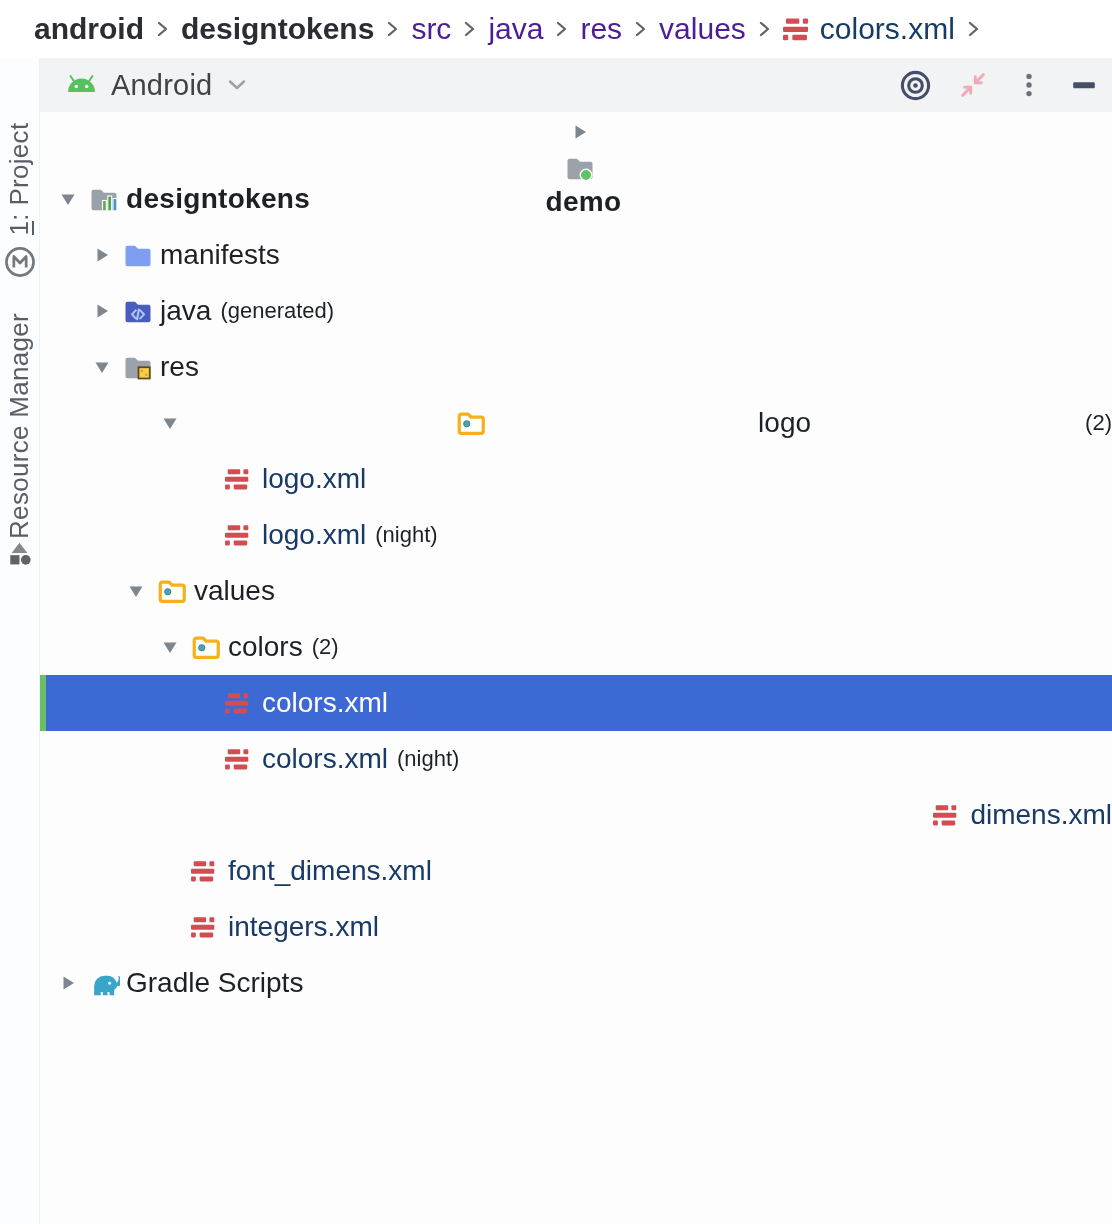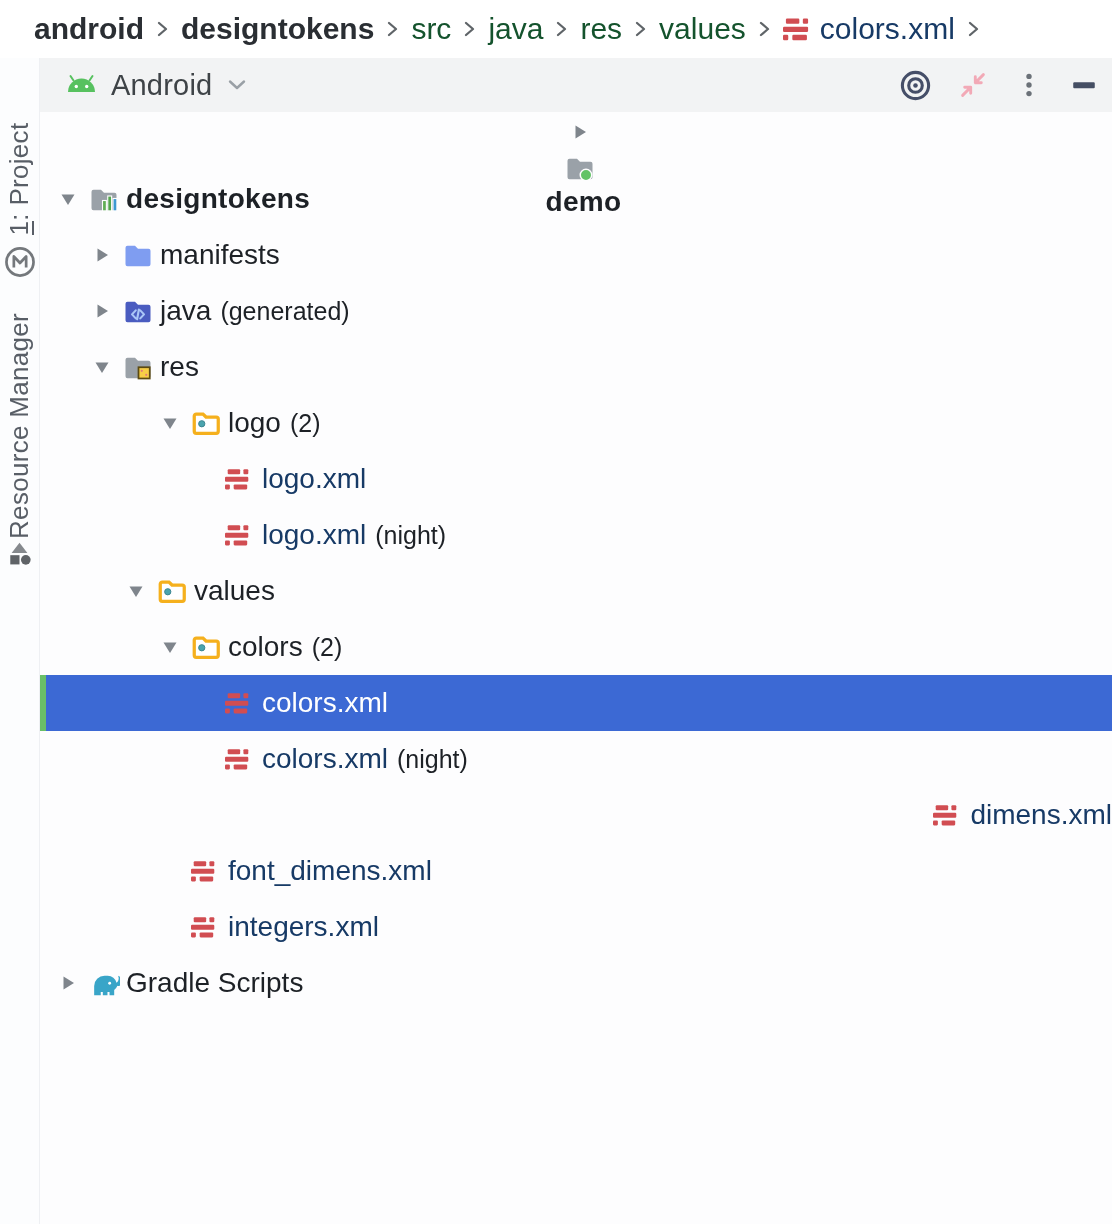--- a/index.html
+++ b/index.html
@@ -2,21 +2,21 @@
 <html style="--sel-bg: #3c69d4; --sel-stripe: #69bf68; --file-navy: #173a66; --folder-text: #1d2126;"><head>
 <meta charset="utf-8">
 <style>
   * { margin:0; padding:0; box-sizing:border-box; }
   html,body { width:1112px; height:1224px; overflow:hidden; background:#fdfdfe;
               font-family:"Liberation Sans", sans-serif; }
 
   
   .breadcrumb-bar{ height:58px; display:flex; align-items:center; padding-left:34px;
                    background:#ffffff; }
-  .crumb{ font-size:30px; color:#14532d; white-space:nowrap; cursor:default; }
+  .crumb{ font-size:30px; color:#4c1d95; white-space:nowrap; cursor:default; }
   .crumb.bold{ font-weight:700; color:#2a2e33; }
   .crumb.file{ color:var(--file-navy); font-weight:500; display:flex; align-items:center; gap:9px; }
   .crumb-sep{ margin:0 12px; display:flex; align-items:center; }
 
   
   .main{ display:flex; height:1166px; }
   .tool-stripe{ width:40px; position:relative; background:#fcfdfe; border-right:1px solid #eef0f3; }
   .content{ flex:1; background:#fdfdfe; }
 
   
@@ -46,21 +46,21 @@
   .row.selected{ background:var(--sel-bg); }
   .row.selected::before{ content:''; position:absolute; left:0; top:0; bottom:0; width:6px;
                          background:var(--sel-stripe); }
   .arrow{ width:34px; display:flex; align-items:center; justify-content:flex-start;
           padding-left:3px; flex:0 0 34px; }
   .ricon{ width:37px; display:flex; align-items:center; flex:0 0 37px; }
   .rlabel{ font-size:28px; color:var(--folder-text); white-space:nowrap; }
   .rlabel.file{ color:var(--file-navy); }
   .row.bold .rlabel{ font-weight:700; letter-spacing:.3px; }
   .row.selected .rlabel, .row.selected .rsuffix{ color:#ffffff; }
-  .rsuffix{ font-size:25px; color:var(--folder-text); margin-left:9px; white-space:nowrap; }
+  .rsuffix{ font-size:22px; color:var(--folder-text); margin-left:9px; white-space:nowrap; }
 </style>
 </head>
 <body>
 
 <div class="app">
 
   <div class="breadcrumb-bar" id="breadcrumb">
       <span class="crumb bold"><span>android</span></span>
       <span class="crumb-sep">
         <svg width="13" height="22" viewBox="0 0 13 22">
@@ -268,21 +268,21 @@
             <span class="ricon">
               <svg width="30" height="30" viewBox="0 0 24 24">
       <path d="M2,6.2 a1.6,1.6 0 0 1 1.6,-1.6 h6 l2.4,2.4 h8.4 a1.6,1.6 0 0 1 1.6,1.6 v10.8 a1.6,1.6 0 0 1 -1.6,1.6 H3.6 a1.6,1.6 0 0 1 -1.6,-1.6 z" fill="#9aa1a8"></path>
       <rect x="12.4" y="12.2" width="9" height="9" fill="#f7ce46" stroke="#5c4a12" stroke-width="1.4"></rect>
       <circle cx="15" cy="15" r="0.9" fill="#e07a7a"></circle>
                 <circle cx="18.6" cy="18.2" r="0.9" fill="#e07a7a"></circle>
               </svg>
             </span>
             <span class="rlabel">res</span>
           </div>
-          <div class="row" style="padding-left: 117px;">
+          <div class="row" style="padding-left: 117px; justify-content: space-between;">
             <span class="arrow">
               <svg width="20" height="20" viewBox="0 0 20 20">
       <polygon points="3.5,5.5 16.5,5.5 10,16" fill="#7f858c"></polygon>
               </svg>
             </span>
             <span class="ricon">
               <svg width="30" height="30" viewBox="0 0 24 24">
       <path d="M2.6,6.4 a1.6,1.6 0 0 1 1.6,-1.6 h5.4 l2.4,2.4 h8.2 a1.6,1.6 0 0 1 1.6,1.6 v9.8 a1.6,1.6 0 0 1 -1.6,1.6 H4.2 a1.6,1.6 0 0 1 -1.6,-1.6 z" fill="#ffffff" stroke="#f5b01d" stroke-width="2.6"></path>
       <circle cx="8.6" cy="12.6" r="2.5" fill="#4aa4ae" stroke="#3c8691" stroke-width="0.8"></circle>
               </svg>

